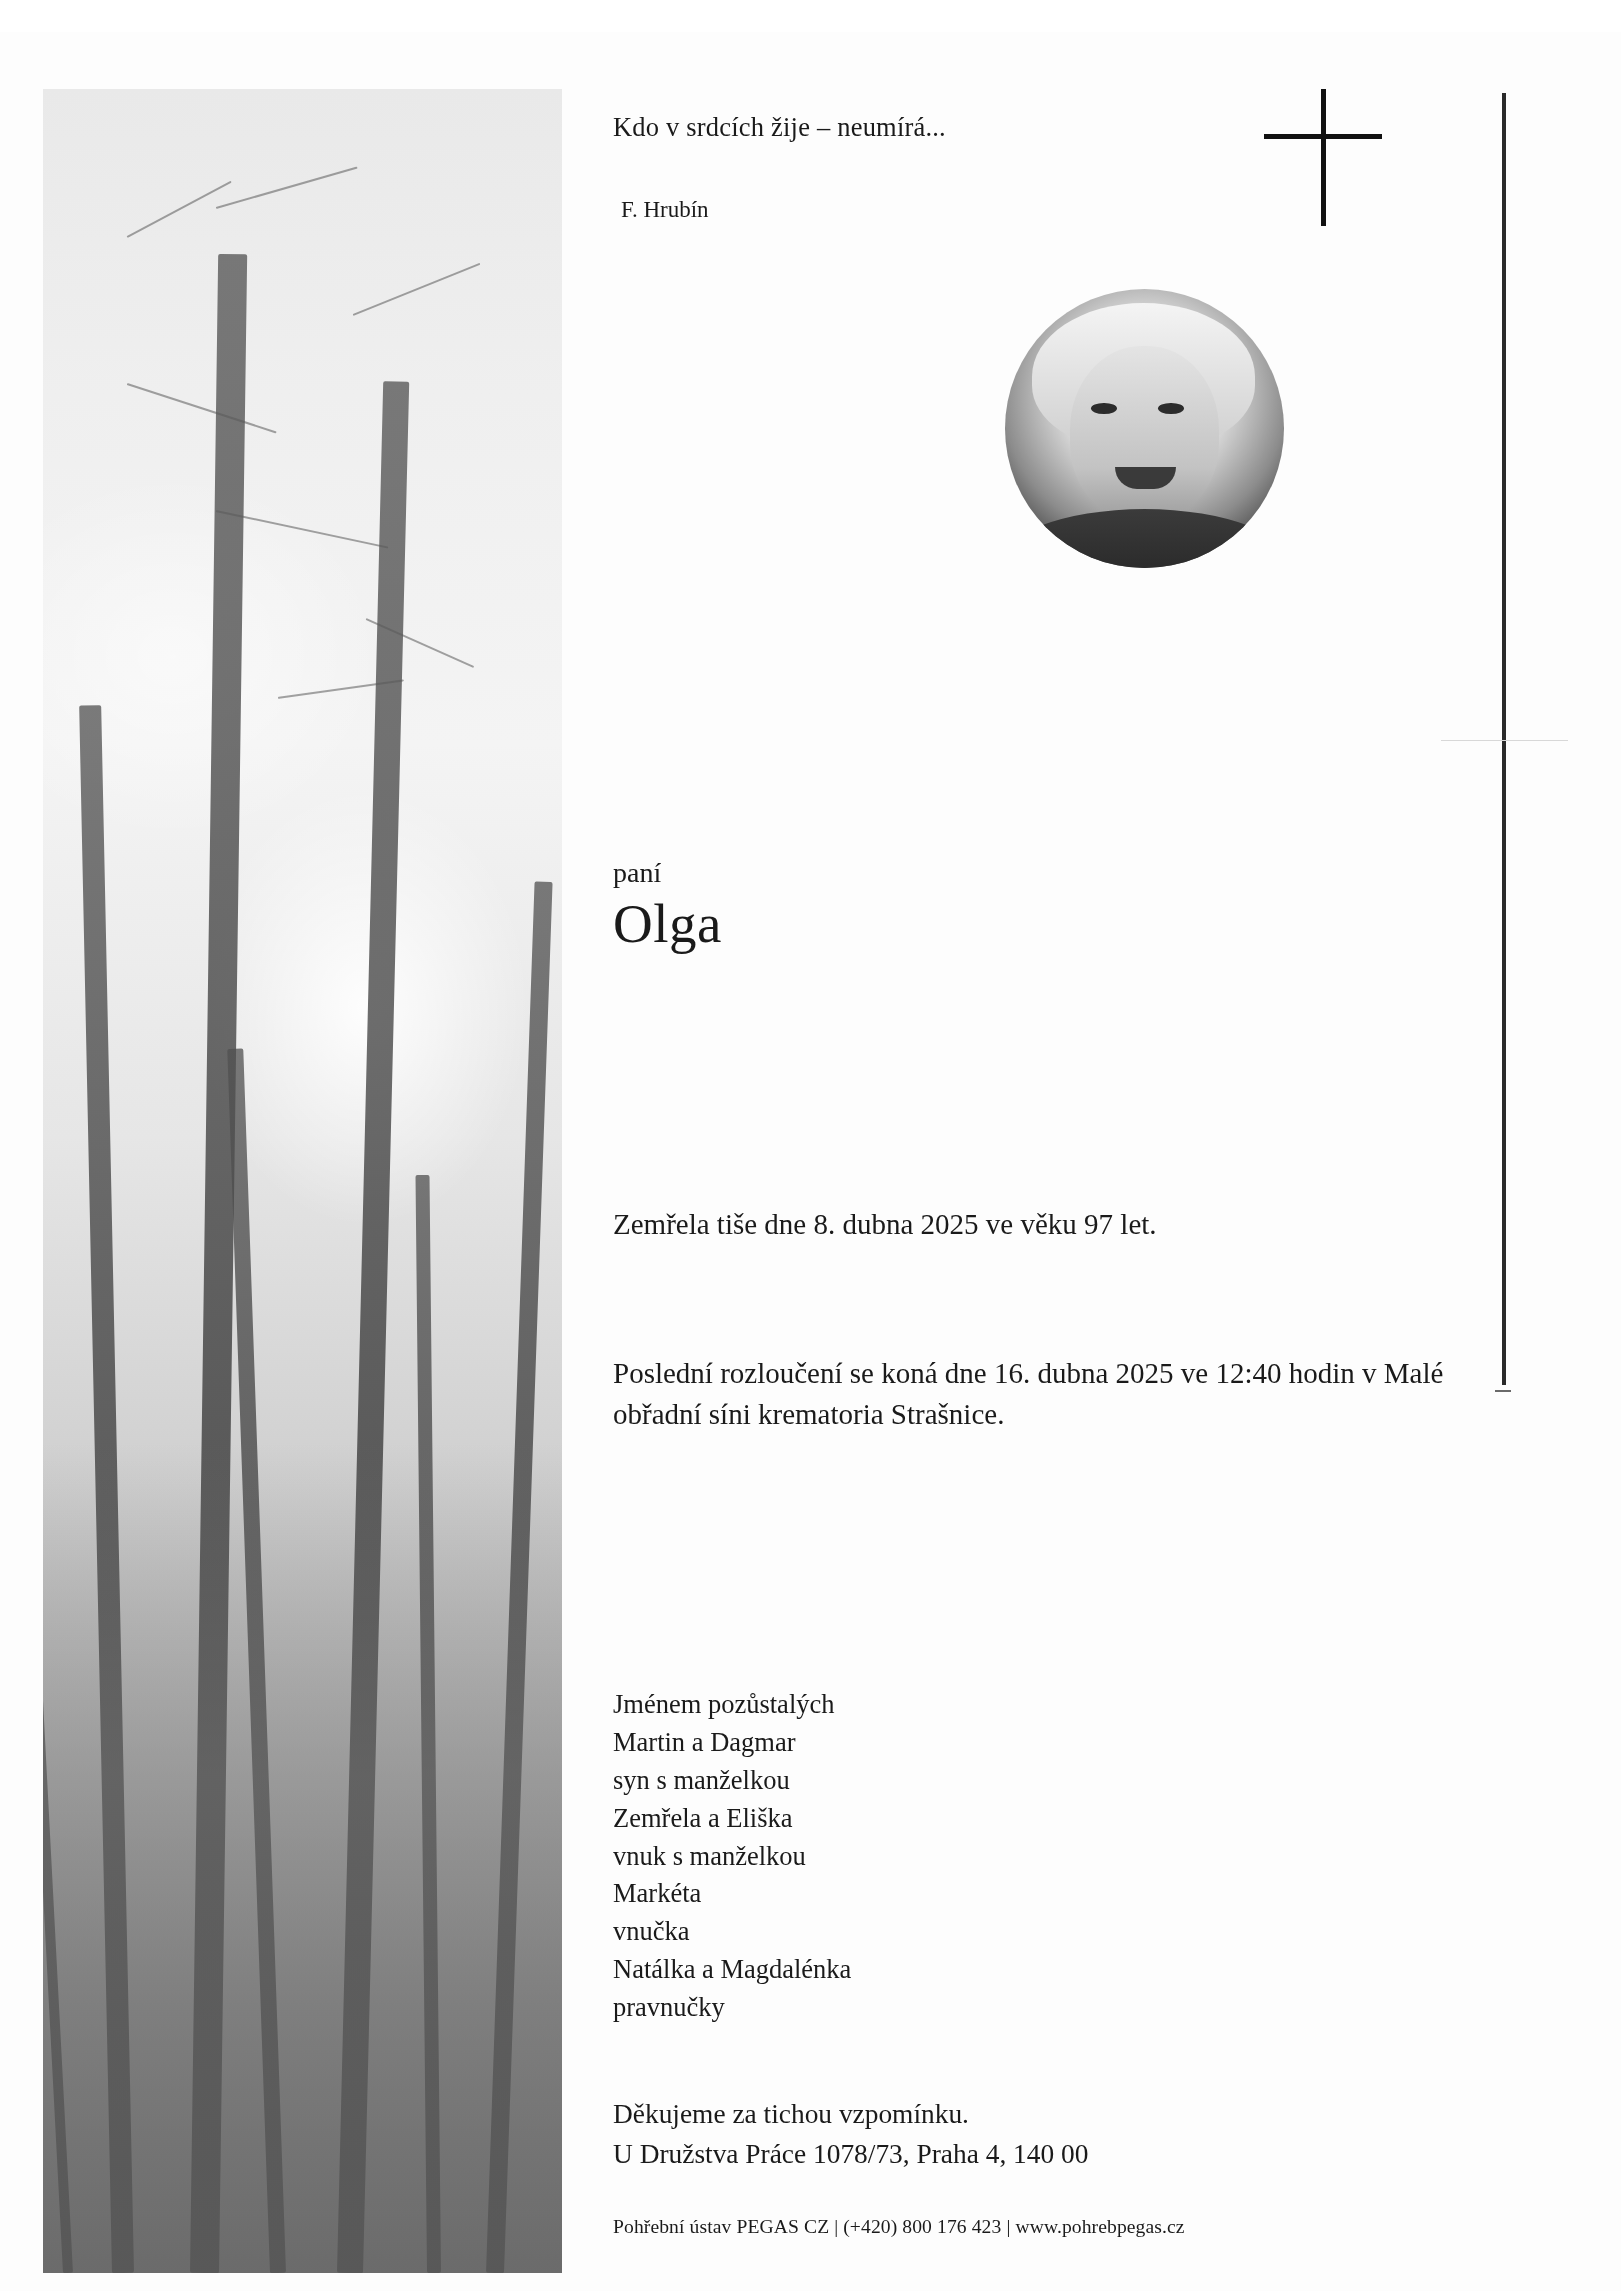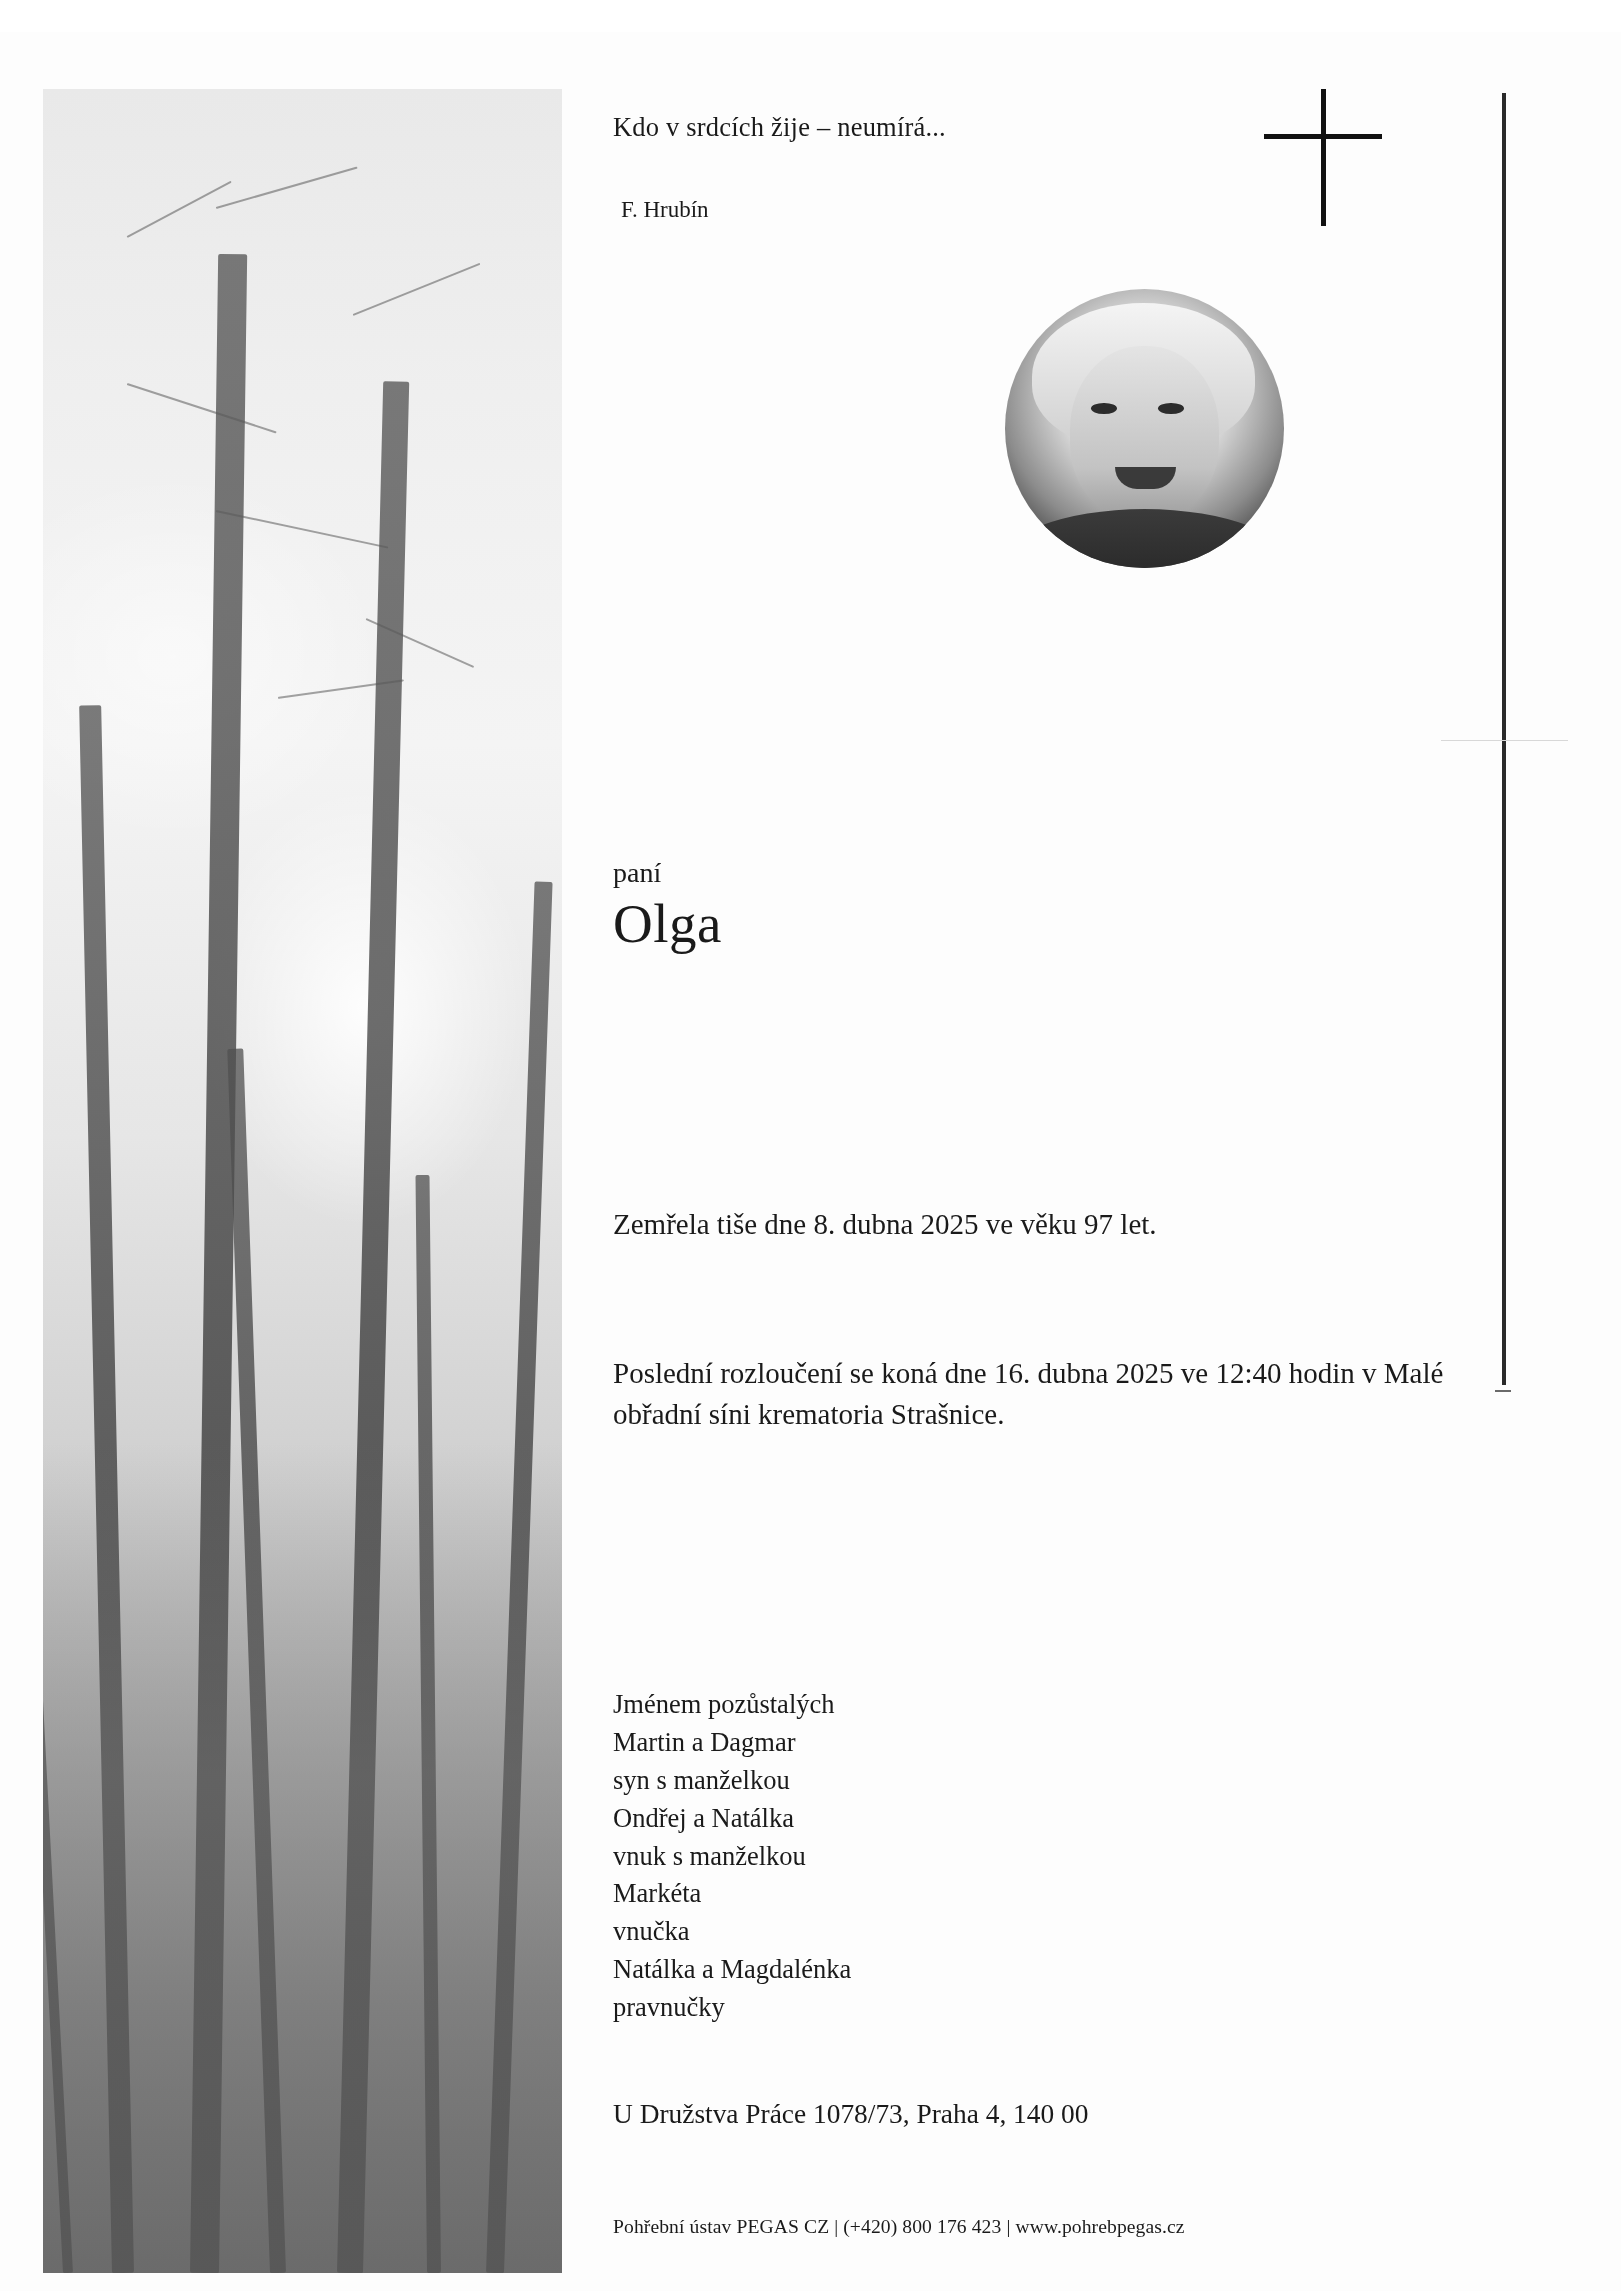--- a/index.html
+++ b/index.html
@@ -293,29 +293,30 @@
     <div class="para p-pani">paní</div>
     <div class="name-first">Olga</div>
 
     <div class="para p-died">Zemřela tiše dne 8. dubna 2025 ve věku 97 let.</div>
     <div class="para p-farewell">Poslední rozloučení se koná dne 16. dubna 2025 ve 12:40 hodin v Malé obřadní síni krematoria Strašnice.</div>
 
     <div class="survivors">
       <div>Jménem pozůstalých</div>
       <div class="b">Martin a Dagmar</div>
       <div>syn s manželkou</div>
-      <div class="b">Ondřej a Natálka</div>
+      <div class="b">Zemřela a Eliška</div>
       <div>vnuk s manželkou</div>
       <div class="b">Markéta</div>
       <div>vnučka</div>
       <div class="b">Natálka a Magdalénka</div>
       <div>pravnučky</div>
     </div>
 
     <div class="thanks">
+      <div>Děkujeme za tichou vzpomínku.</div>
       <div>U Družstva Práce 1078/73, Praha 4, 140 00</div>
     </div>
 
     <div class="footer">Pohřební ústav PEGAS CZ | (+420) 800 176 423 | www.pohrebpegas.cz</div>
   </div>
 
   <div class="edge-rule"></div>
   <div class="edge-tick"></div>
   <div class="faint-line"></div>
 </div>

